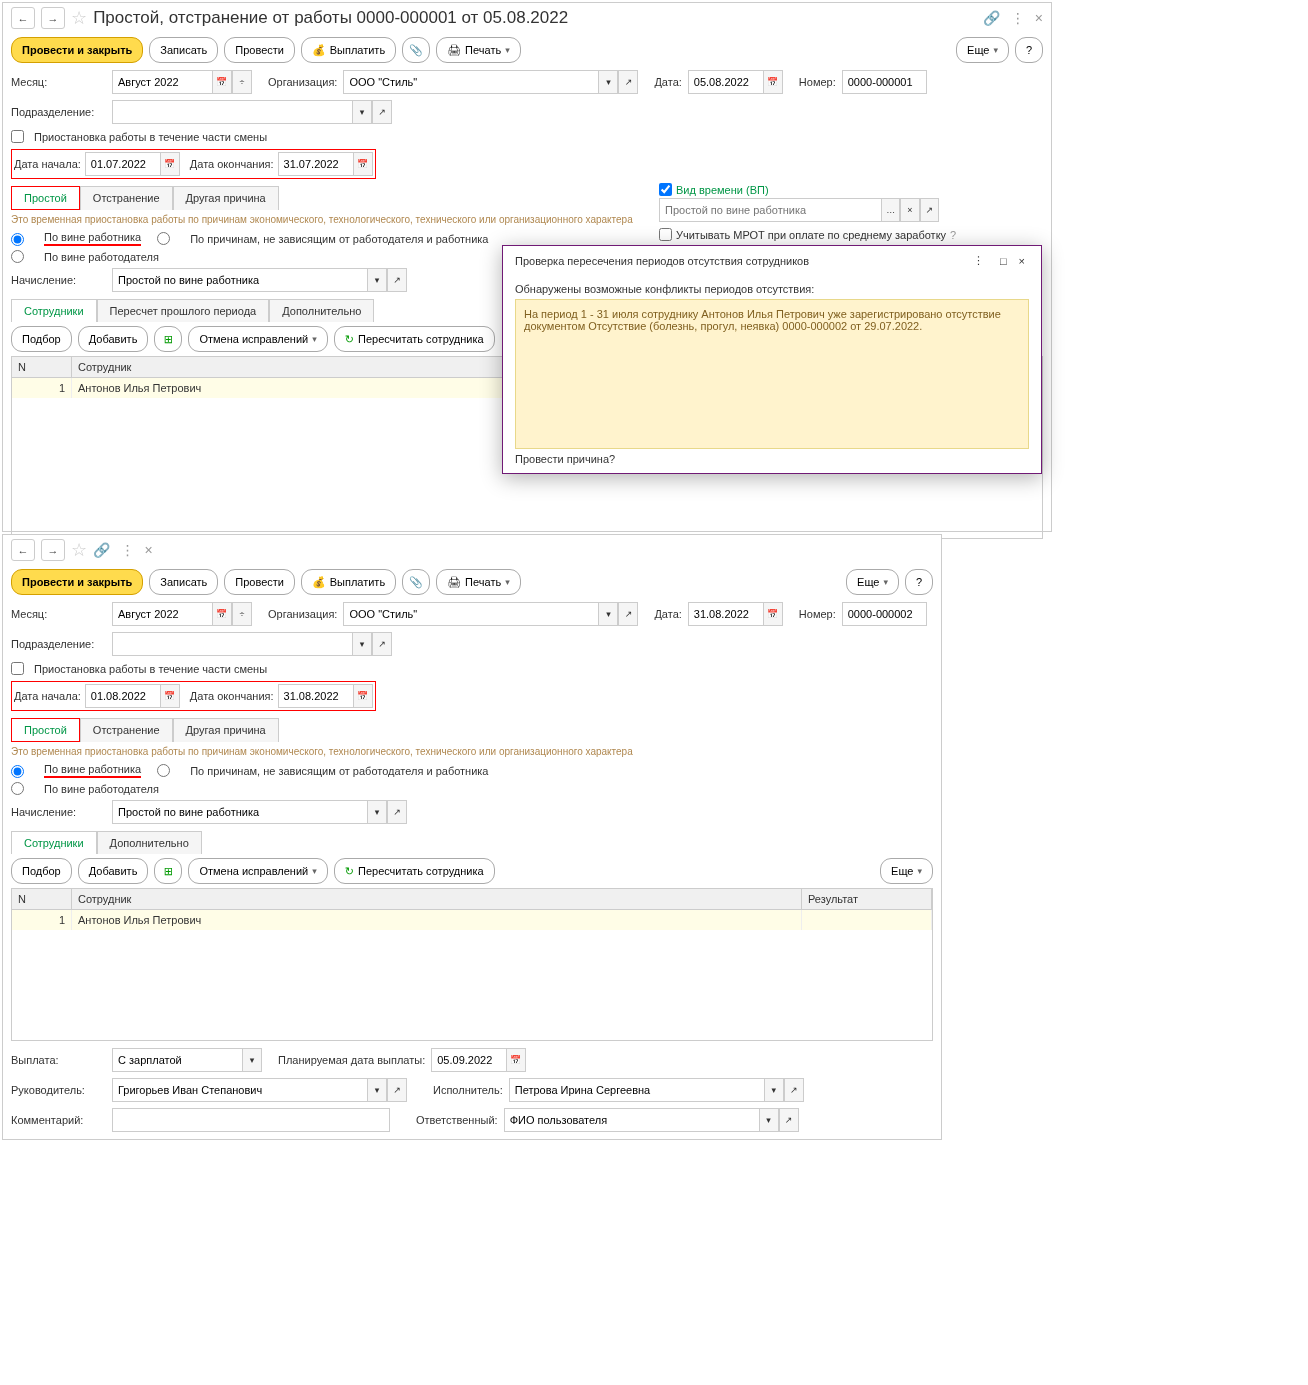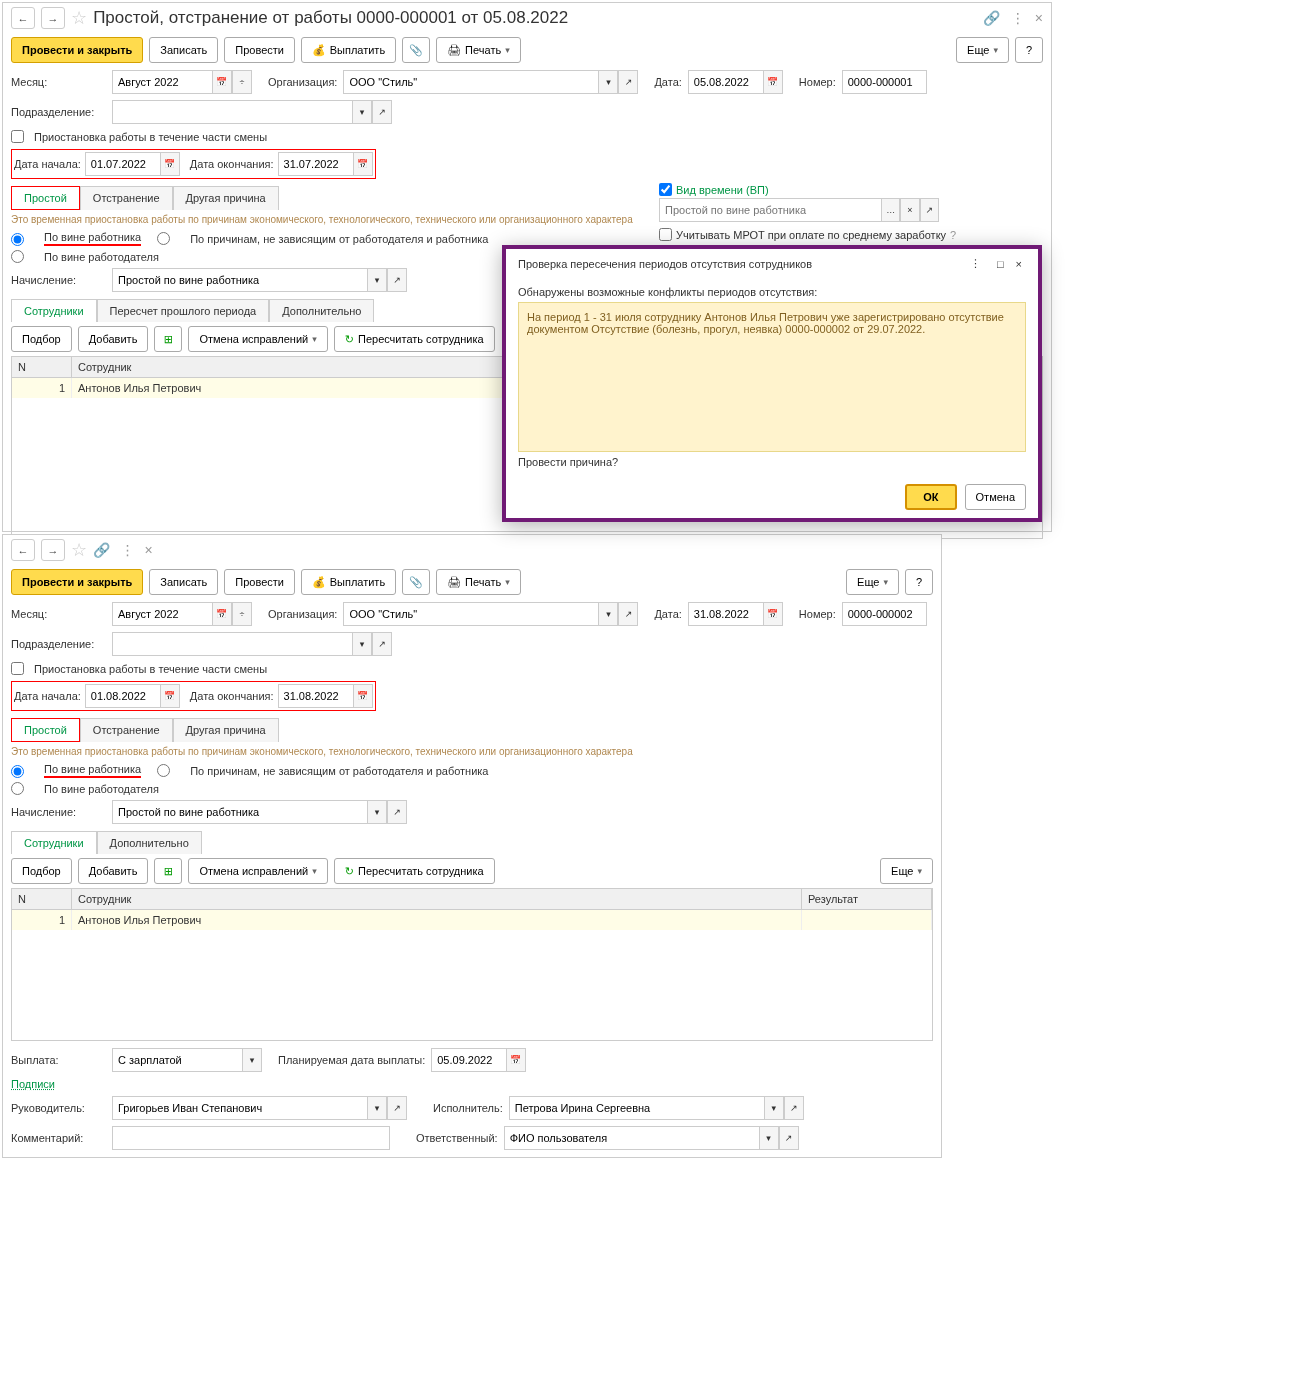--- a/index.html
+++ b/index.html
@@ -5,21 +5,21 @@
 *{box-sizing:border-box;margin:0;padding:0;font-family:Arial,sans-serif;font-size:11px;}
 body{background:#fff;color:#333;}
 .window{border:1px solid #ccc;margin:2px;background:#fff;}
 .titlebar{display:flex;align-items:center;padding:4px 8px;gap:6px;}
 .nav-btn{width:24px;height:22px;border:1px solid #ccc;background:#fff;border-radius:3px;display:flex;align-items:center;justify-content:center;cursor:pointer;}
 .star{color:#ccc;font-size:18px;}
 .title{font-size:17px;color:#333;flex:1;}
 .title-icons{display:flex;gap:10px;align-items:center;}
 .title-icons span{color:#999;cursor:pointer;font-size:14px;}
 .toolbar{display:flex;align-items:center;padding:4px 8px;gap:6px;}
-.btn{border:1px solid #aaa;background:#fff;padding:4px 10px;border-radius:3px;cursor:pointer;height:26px;display:inline-flex;align-items:center;gap:4px;}
+.btn{border:1px solid #aaa;background:#fff;padding:4px 10px;border-radius:11px;cursor:pointer;height:26px;display:inline-flex;align-items:center;gap:4px;}
 .btn-primary{background:#ffdb4d;border-color:#d4a000;font-weight:bold;}
 .btn-more{margin-left:auto;}
 .btn-icon{width:28px;padding:4px;justify-content:center;}
 .form-row{display:flex;align-items:center;padding:3px 8px;gap:6px;}
 .label{color:#333;min-width:95px;}
 .input{border:1px solid #ccc;background:#fff;padding:3px 5px;height:24px;}
 .input-group{display:flex;align-items:center;}
 .input-group .input{border-right:none;}
 .input-btn{width:20px;height:24px;border:1px solid #ccc;background:#f5f5f5;display:flex;align-items:center;justify-content:center;cursor:pointer;font-size:9px;}
 .checkbox{margin-right:4px;}
@@ -43,21 +43,21 @@
 .th{padding:4px 6px;border-right:1px solid #ccc;}
 .th-n{width:60px;}
 .th-emp{flex:1;}
 .th-res{width:130px;}
 .table-body{min-height:160px;}
 .tr{display:flex;background:#fffde7;}
 .td{padding:4px 6px;border-right:1px solid #eee;}
 .td-n{width:60px;text-align:right;}
 .td-emp{flex:1;}
 .td-res{width:130px;}
-.dialog{position:absolute;left:502px;top:245px;width:540px;background:#fff;border:4px solid #701a75;box-shadow:0 4px 20px rgba(0,0,0,0.3);z-index:100;}
+.dialog{position:absolute;left:502px;top:245px;width:540px;background:#fff;border:1px solid #701a75;box-shadow:0 4px 20px rgba(0,0,0,0.3);z-index:100;}
 .dialog-title{display:flex;align-items:center;padding:8px 12px;font-size:14px;}
 .dialog-title .t{flex:1;}
 .dialog-body{padding:8px 12px;}
 .warning-box{background:#fff3cd;border:1px solid #e8d88a;padding:8px;font-size:10px;color:#806020;margin:4px 0;min-height:150px;}
 .dialog-footer{display:flex;justify-content:flex-end;padding:8px 12px;gap:8px;}
 .btn-ok{background:#ffdb4d;border:2px solid #d49000;font-weight:bold;padding:4px 16px;}
 .section{position:relative;}
 .link{color:#009646;text-decoration:underline dotted;cursor:pointer;}
 .footer-area{padding:4px 8px;}
 .dd::after{content:" ▾";font-size:9px;color:#666;}
@@ -233,24 +233,20 @@
     <span style="margin:0 8px;cursor:pointer">□</span>
     <span style="margin:0 4px;cursor:pointer">×</span>
   </div>
   <div class="dialog-body">
     <div>Обнаружены возможные конфликты периодов отсутствия:</div>
     <div class="warning-box">
       <div>На период 1 - 31 июля сотруднику Антонов Илья Петрович уже зарегистрировано отсутствие документом Отсутствие (болезнь, прогул, неявка) 0000-000002 от 29.07.2022.</div>
     </div>
     <div>Провести причина?</div>
   </div>
-  <div class="dialog-footer">
-    <button class="btn btn-ok">ОК</button>
-    <button class="btn">Отмена</button>
-  </div>
 </div>
 
 <div class="window section" style="width:940px;margin-top:2px;">
   <div class="titlebar">
     <div class="nav-btn">←</div>
     <div class="nav-btn">→</div>
     <span class="star">☆</span>
     <div class="title-icons">
       <span>🔗</span>
       <span>⋮</span>
@@ -414,23 +410,20 @@
         <input class="input" style="width: 130px;" value="С зарплатой">
         <div class="input-btn">▾</div>
       </div>
       <span style="margin-left:10px">Планируемая дата выплаты:</span>
       <div class="input-group">
         <input class="input" style="width: 75px;" value="05.09.2022">
         <div class="input-btn">📅</div>
       </div>
     </div>
     <div class="form-row" style="padding-left:0">
-      <span class="link">Подписи</span>
-    </div>
-    <div class="form-row" style="padding-left:0">
       <span class="label">Руководитель:</span>
       <div class="input-group">
         <input class="input" style="width: 255px;" value="Григорьев Иван Степанович">
         <div class="input-btn">▾</div>
         <div class="input-btn">↗</div>
       </div>
       <span style="margin-left:20px">Исполнитель:</span>
       <div class="input-group">
         <input class="input" style="width: 255px;" value="Петрова Ирина Сергеевна">
         <div class="input-btn">▾</div>

